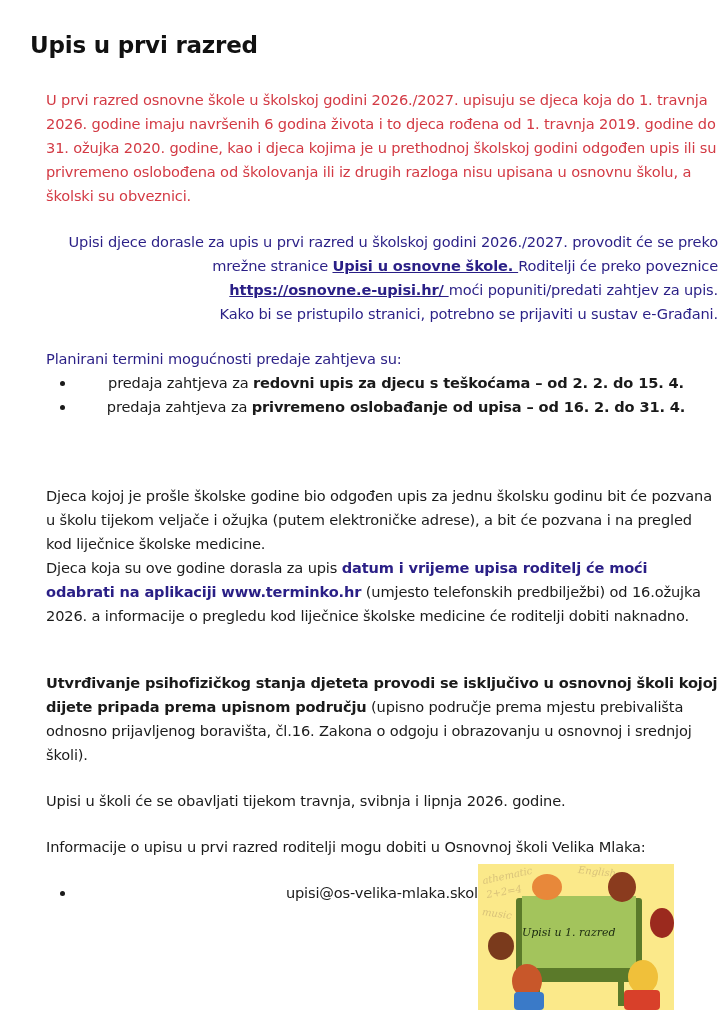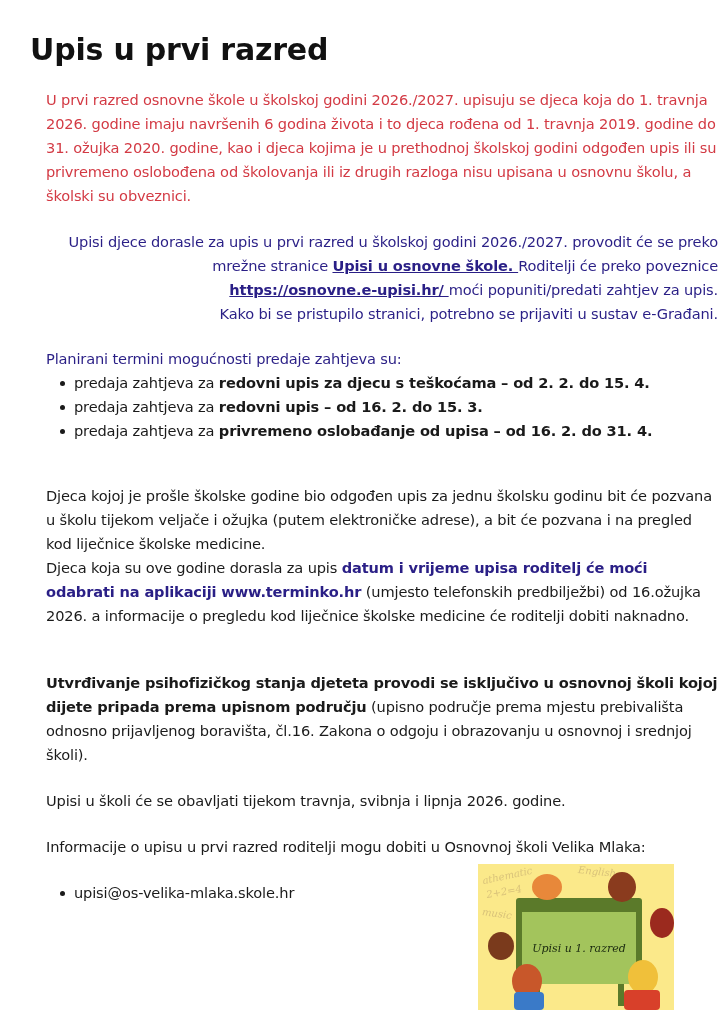--- a/index.html
+++ b/index.html
@@ -5,52 +5,52 @@
     * { box-sizing: border-box; margin: 0; padding: 0; }
     html, body { width: 724px; height: 1024px; background: #ffffff; overflow: hidden; }
     body {
       font-family: "DejaVu Sans", "Liberation Sans", sans-serif;
       color: #1a1a1a;
       position: relative;
     }
     h1 {
       position: absolute; left: 30px; top: 32px;
       font-family: "DejaVu Sans", sans-serif;
-      font-weight: bold; font-size: 30px; color: #111; letter-spacing: -0.2px;
+      font-weight: bold; font-size: 23px; color: #111; letter-spacing: -0.2px;
     }
     .p {
       position: absolute; left: 46px; width: 672px;
       font-size: 14.6px; line-height: 24px; letter-spacing: -0.15px;
     }
     .red { color: #d33a44; }
     .blue { color: #2a1f86; }
     .p b { font-weight: bold; }
     a.lnk { color: #2a1f86; font-weight: bold; text-decoration: underline; }
-    ul.bul { list-style: none; margin-left: 18px; }
+    ul.bul { list-style: none; margin-left: 18px; text-align: center; }
     ul.bul li { position: relative; padding-left: 10px; }
     ul.bul li::before {
       content: ""; position: absolute; left: -4px; top: 10px;
       width: 5px; height: 5px; border-radius: 50%; background: #1a1a1a;
     }
     .blk { color: #1a1a1a; }
     .boldblue { color: #2a1f86; font-weight: bold; }
     
     .illus {
       position: absolute; left: 478px; top: 864px; width: 196px; height: 146px;
       background: #fbe98a; overflow: hidden;
     }
     .illus .scrib { position: absolute; font-family: "DejaVu Serif", serif; font-style: italic; color: #d9c37a; font-size: 10px; }
     .board-frame {
       position: absolute; left: 38px; top: 34px; width: 126px; height: 84px;
       background: #5b7a2a; border-radius: 3px;
     }
     .board {
-      position: absolute; left: 44px; top: 48px; width: 114px; height: 72px;
+      position: absolute; left: 44px; top: 32px; width: 114px; height: 72px;
       background: #a3c45c;
-      display: flex; align-items: center; justify-content: center;
+      display: flex; align-items: center; justify-content: flex-start;
     }
     .board span {
       font-family: "DejaVu Serif", serif; font-style: italic; font-size: 11px; color: #1b2a10;
     }
     .leg { position: absolute; top: 118px; width: 6px; height: 24px; background: #5b7a2a; }
     .kid { position: absolute; border-radius: 50%; }
   </style>
 </head>
 <body>
 
@@ -59,21 +59,20 @@
 <p class="p red" style="top:88px;">U prvi razred osnovne škole u školskoj godini 2026./2027. upisuju se djeca koja do 1. travnja 2026. godine imaju navršenih 6 godina života i to djeca rođena od 1. travnja 2019. godine do 31. ožujka 2020. godine, kao i djeca kojima je u prethodnoj školskoj godini odgođen upis ili su privremeno oslobođena od školovanja ili iz drugih razloga nisu upisana u osnovnu školu, a školski su obveznici.</p>
 
 <div class="p blue" style="top:230px;text-align:right;">
   <span>Upisi djece dorasle za upis u prvi razred u školskoj godini 2026./2027. provodit će se preko mrežne stranice </span><a class="lnk" href="#">Upisi u osnovne škole. </a><span>Roditelji će preko poveznice </span><br><a class="lnk" href="#"> https://osnovne.e-upisi.hr/ </a><span>moći popuniti/predati zahtjev za upis.</span><br><span>Kako bi se pristupilo stranici, potrebno se prijaviti u sustav e-Građani.</span>
 </div>
 
 <div class="p" style="top:347px;">
   <div class="blue">Planirani termini mogućnosti predaje zahtjeva su:</div>
   <ul class="bul blk">
     <li><span>predaja zahtjeva za </span><b>redovni upis za djecu s teškoćama – od 2. 2. do 15. 4.</b></li>
-    <li><span>predaja zahtjeva za </span><b>redovni upis – od 16. 2. do 15. 3.</b></li>
     <li><span>predaja zahtjeva za </span><b>privremeno oslobađanje od upisa – od 16. 2. do 31. 4.</b></li>
   </ul>
 </div>
 
 <div class="p blk" style="top:484px;">
   <span>Djeca kojoj je prošle školske godine bio odgođen upis za jednu školsku godinu bit će pozvana u školu tijekom veljače i ožujka (putem elektroničke adrese), a bit će pozvana i na pregled kod liječnice školske medicine.</span><br><span>Djeca koja su ove godine dorasla za upis </span><span class="boldblue">datum i vrijeme upisa roditelj će moći odabrati na aplikaciji www.terminko.hr</span><span> (umjesto telefonskih predbilježbi) od 16.ožujka 2026. a informacije o pregledu kod liječnice školske medicine će roditelji dobiti naknadno.</span>
 </div>
 
 <div class="p blk" style="top:671px;">
   <b>Utvrđivanje psihofizičkog stanja djeteta provodi se isključivo u osnovnoj školi kojoj dijete pripada prema upisnom području</b><span> (upisno područje prema mjestu prebivališta odnosno prijavljenog boravišta, čl.16. Zakona o odgoju i obrazovanju u osnovnoj i srednjoj školi).</span>

